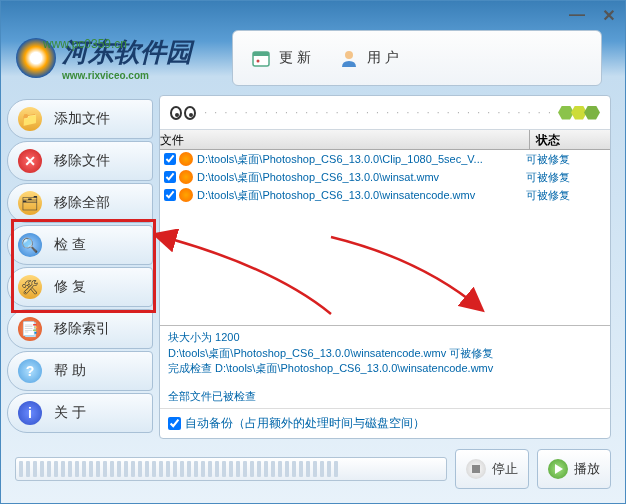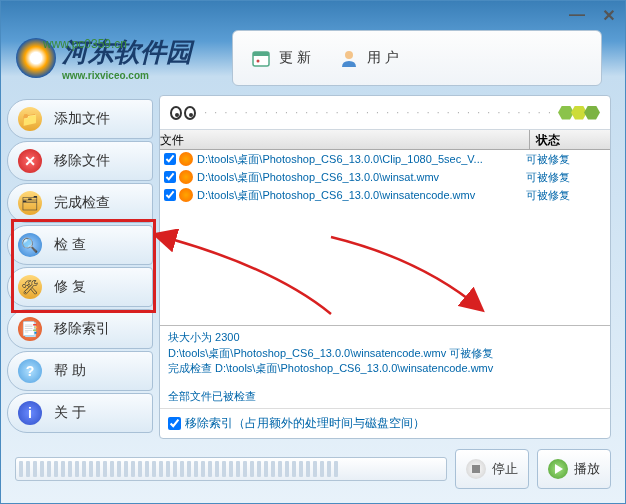--- a/index.html
+++ b/index.html
@@ -132,21 +132,21 @@
       <div class="side-btn">
         <span class="sicon ic-folder">📁</span>
         <span>添加文件</span>
       </div>
       <div class="side-btn">
         <span class="sicon ic-remove">✕</span>
         <span>移除文件</span>
       </div>
       <div class="side-btn">
         <span class="sicon ic-removeall">🗂</span>
-        <span>完成检查</span>
+        <span>移除全部</span>
       </div>
       <div class="side-btn">
         <span class="sicon ic-check">🔍</span>
         <span>检 查</span>
       </div>
       <div class="side-btn">
         <span class="sicon ic-repair">🛠</span>
         <span>修 复</span>
       </div>
       <div class="side-btn">
@@ -199,29 +199,29 @@
           <input type="checkbox" checked="" style="">
           <span class="file-ico"></span>
           <span class="file-path">D:\tools\桌面\Photoshop_CS6_13.0.0\winsatencode.wmv</span>
           <span class="file-status">可被修复</span>
         </div>
       </div>
 
       <div class="spacer"></div>
 
       <div class="log-area">
-        <div class="log-line">块大小为 2300</div>
+        <div class="log-line">块大小为 1200</div>
         <div class="log-line">D:\tools\桌面\Photoshop_CS6_13.0.0\winsatencode.wmv 可被修复</div>
         <div class="log-line">完成检查 D:\tools\桌面\Photoshop_CS6_13.0.0\winsatencode.wmv</div>
         <div class="log-line" style="margin-top:12px">全部文件已被检查</div>
       </div>
 
       <div class="autobackup-row">
         <input type="checkbox" checked="" style="">
-        <span>移除索引（占用额外的处理时间与磁盘空间）</span>
+        <span>自动备份（占用额外的处理时间与磁盘空间）</span>
       </div>
     </div>
   </div>
 
   <div class="footer">
     <div class="progress-ticks">
       <div class="tick"></div>
         <div class="tick"></div>
         <div class="tick"></div>
         <div class="tick"></div>

